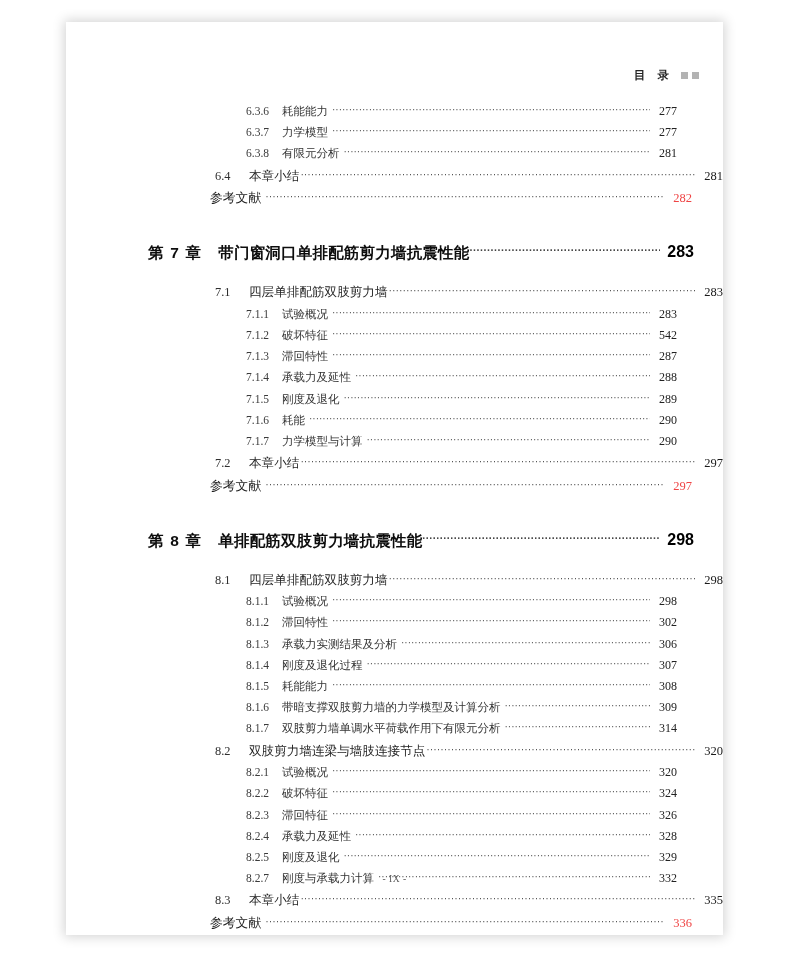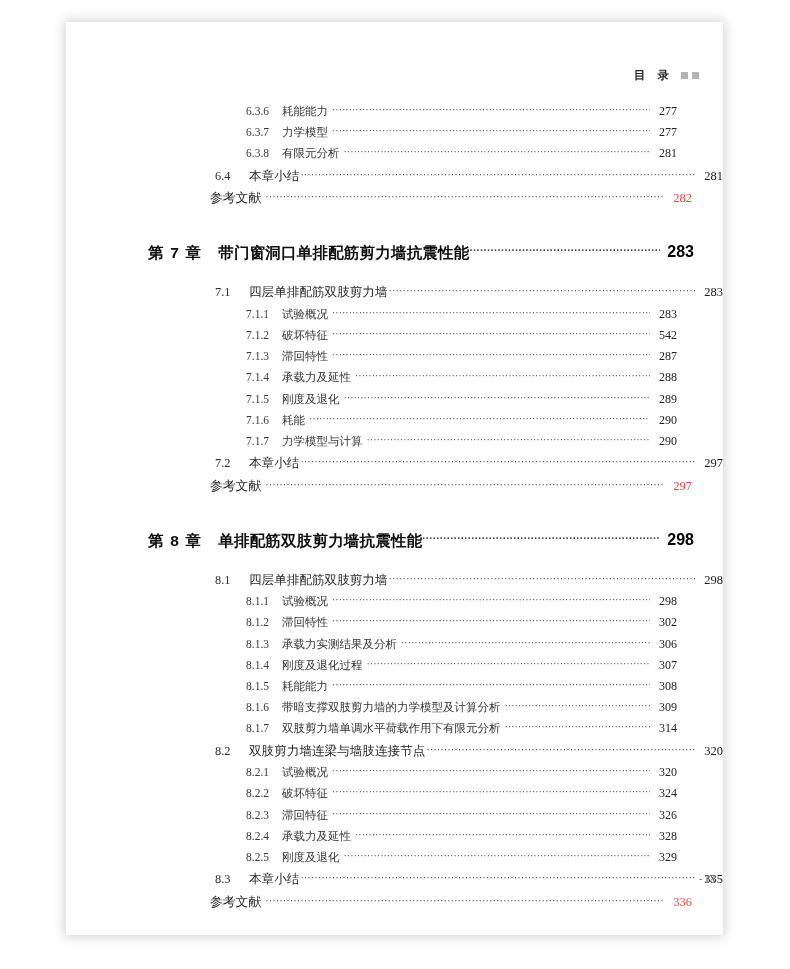--- a/index.html
+++ b/index.html
@@ -215,21 +215,21 @@
 
   .sp-before-ch { height: 30px; }
   .sp-after-ch  { height: 20px; }
 
   
   .folio {
     position: absolute;
     left: 0;
     right: 0;
     top: 852px;
-    text-align: right;
+    text-align: center;
     font-family: "Liberation Serif", "DejaVu Serif", serif;
     font-size: 9.5px;
     color: #5a5a5a;
     letter-spacing: 0.5px;
   }
 </style>
 </head>
 <body>
 
 <div id="page-sheet">
@@ -425,20 +425,26 @@
           <span class="title">承载力及延性</span>
           <span class="leader"></span>
           <span class="pageno">328</span>
         </div>
         <div class="row lvl3">
           <span class="num">8.2.5</span>
           <span class="title">刚度及退化</span>
           <span class="leader"></span>
           <span class="pageno">329</span>
         </div>
+        <div class="row lvl3">
+          <span class="num">8.2.7</span>
+          <span class="title">刚度与承载力计算</span>
+          <span class="leader"></span>
+          <span class="pageno">332</span>
+        </div>
         <div class="row lvl2">
           <span class="num">8.3</span>
           <span class="title">本章小结</span>
           <span class="leader"></span>
           <span class="pageno">335</span>
         </div>
         <div class="row refs">
           <span class="title">参考文献</span>
           <span class="leader"></span>
           <span class="pageno">336</span>

